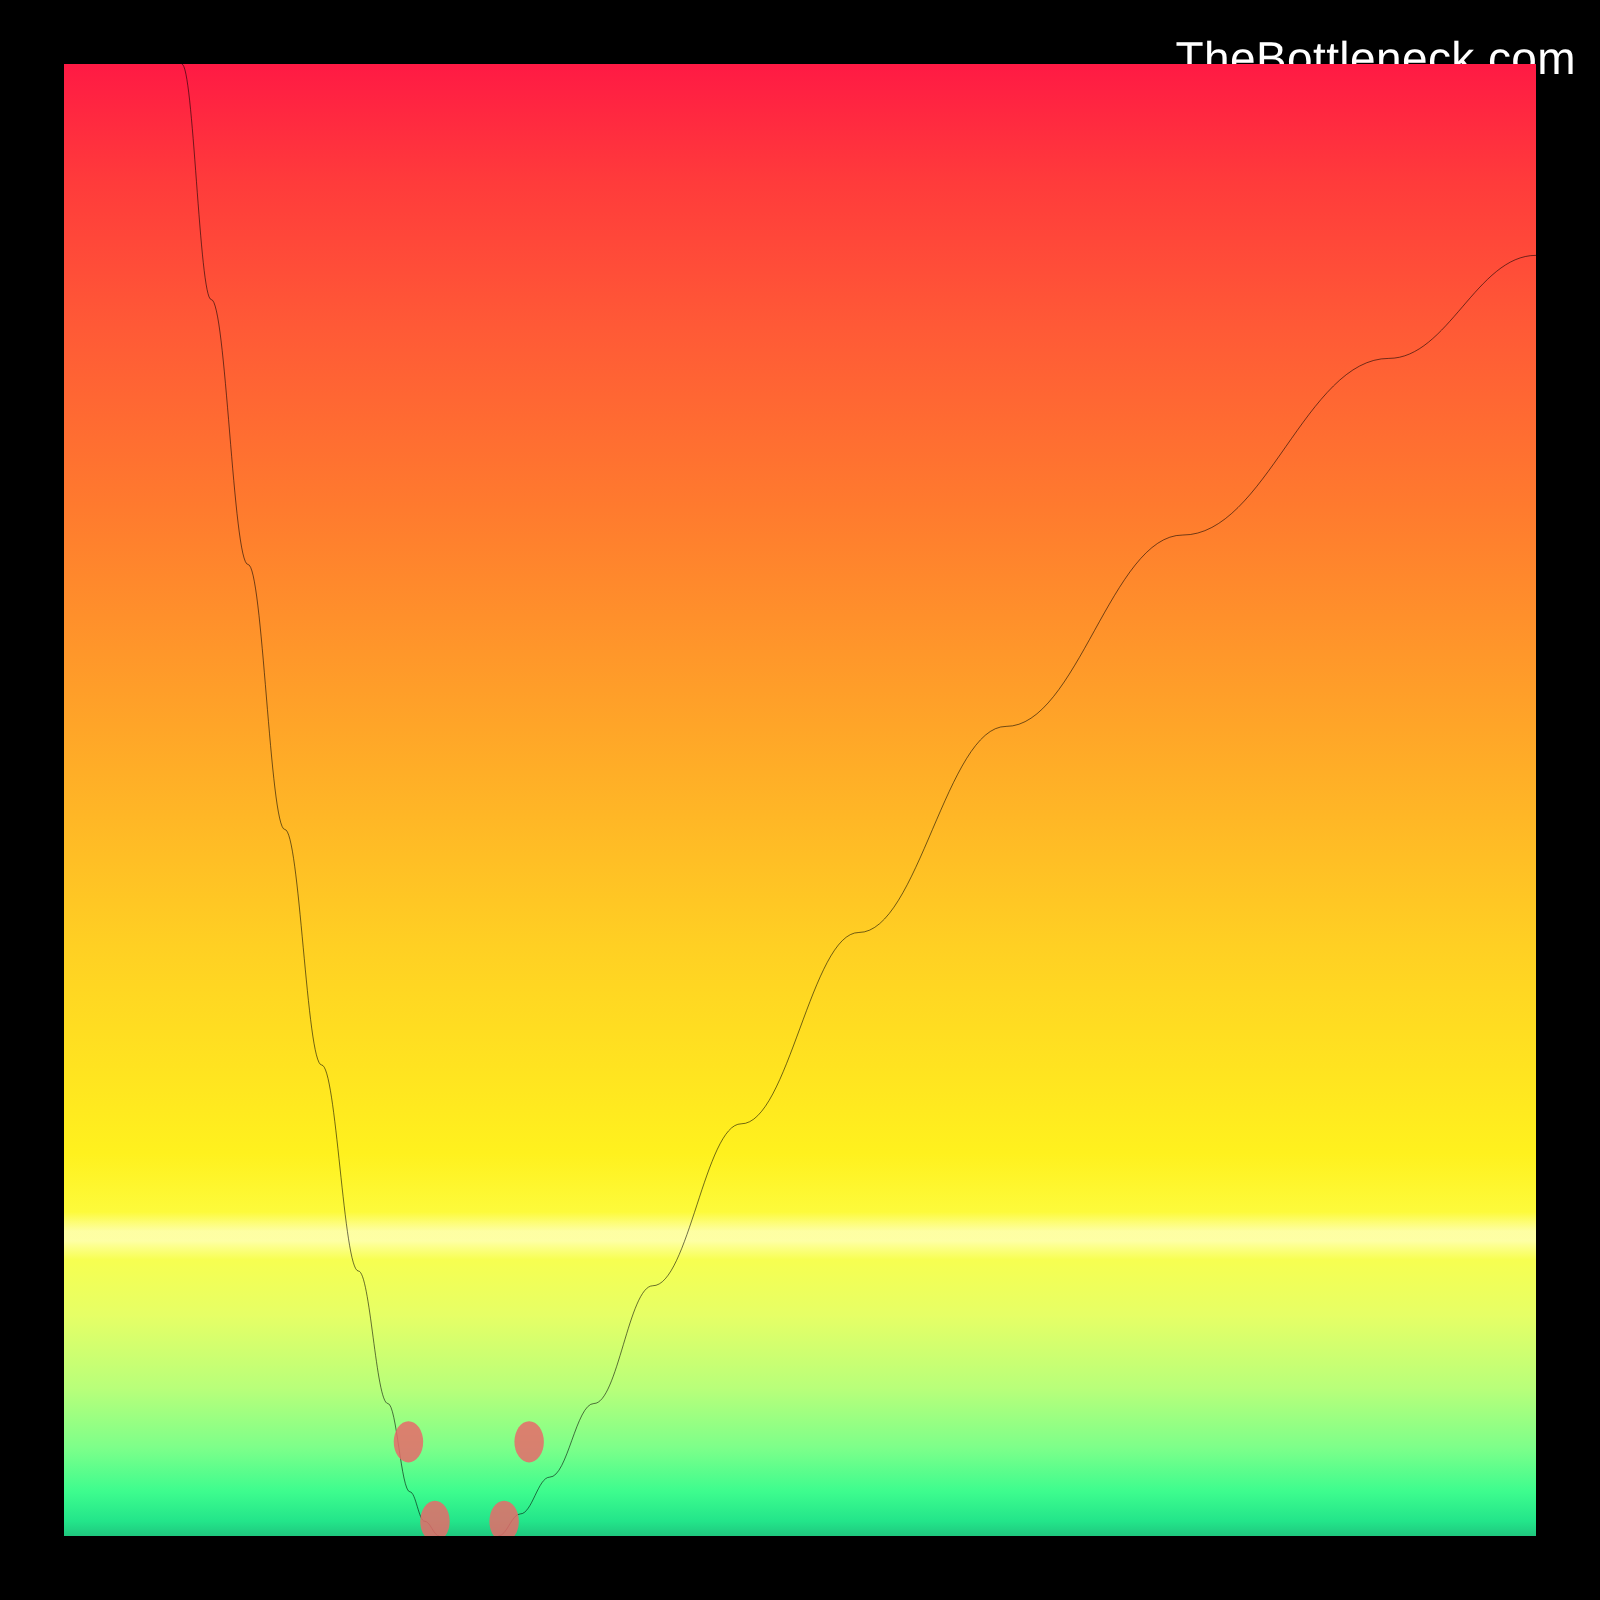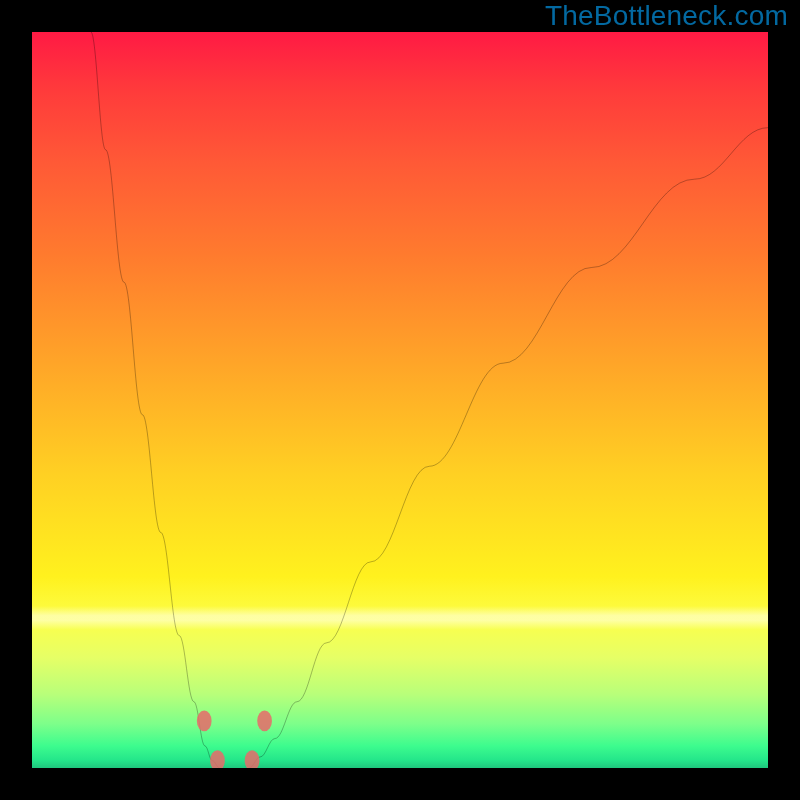--- a/index.html
+++ b/index.html
@@ -42,24 +42,24 @@
     height: 3.2%;
     background: linear-gradient(to bottom,
       rgba(255,255,230,0) 0%,
       rgba(255,255,240,0.55) 40%,
       rgba(255,255,240,0.55) 60%,
       rgba(255,255,230,0) 100%);
     pointer-events: none;
   }
   .watermark {
     position: absolute;
-    top: 0;
+    top: 16px;
     right: 12px;
-    color: #0369a1;
-    font-size: 28px;
+    color: #ffffff;
+    font-size: 23px;
     font-weight: 500;
     letter-spacing: 0.2px;
     user-select: none;
   }
   svg.curve {
     position: absolute;
     inset: 0;
     width: 100%;
     height: 100%;
   }

